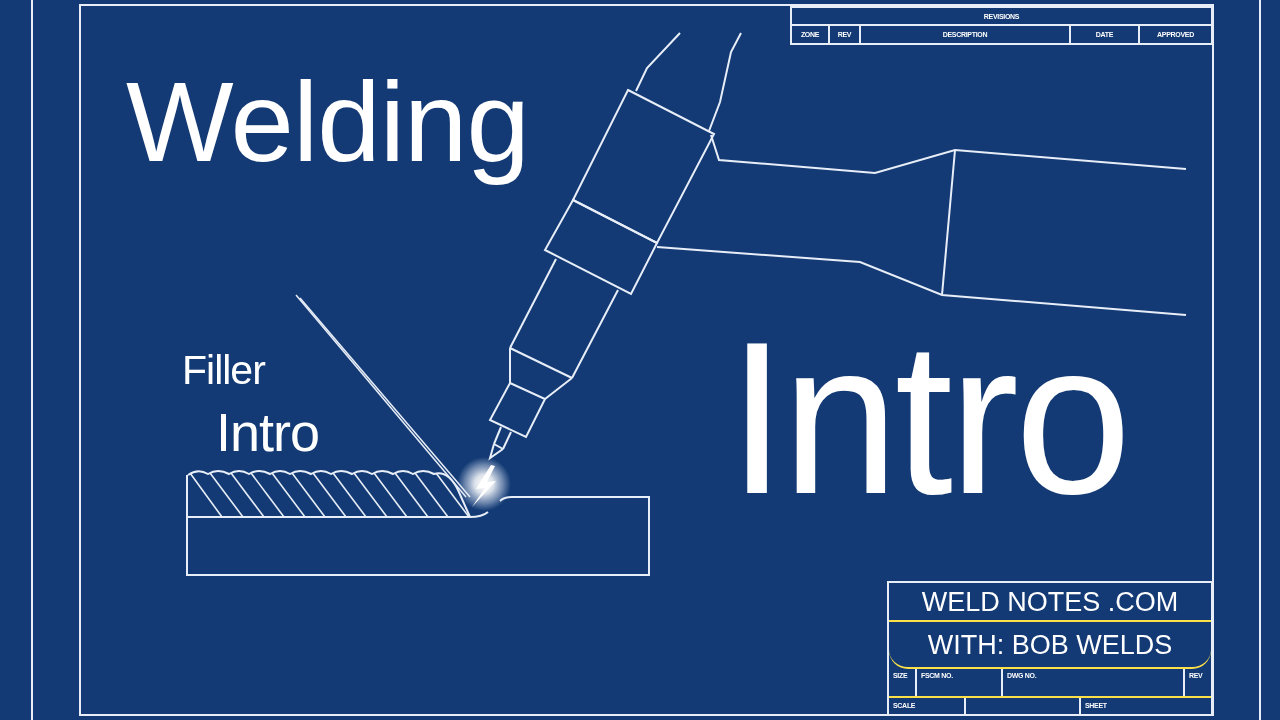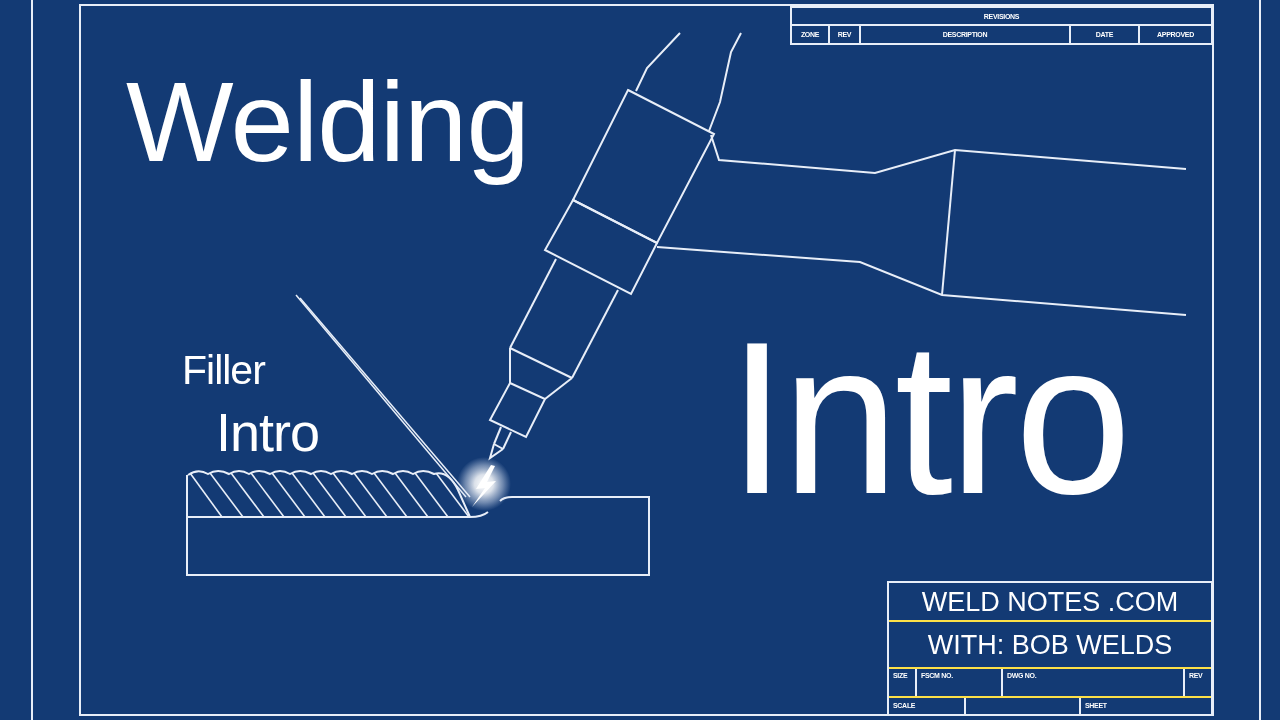--- a/index.html
+++ b/index.html
@@ -38,21 +38,21 @@
     }
     .rev-cols .c:last-child { border-right: none; }
 
     
     .title-block {
       position: absolute; left: 887px; top: 581px; width: 326px; height: 135px;
       border: 2px solid #e8eef8; box-sizing: border-box;
     }
     .tb-row { border-bottom: 2px solid #fde047; box-sizing: border-box; color: #fff; }
     .tb-big { height: 39px; font-size: 27px; text-align: center; line-height: 38px; }
-    .tb-big2 { height: 47px; font-size: 27px; text-align: center; line-height: 46px; }
+    .tb-big2 { height: 47px; font-size: 27px; text-align: center; line-height: 46px; border-radius: 19px; }
     .tb-cells { display: flex; }
     .tb-cells .c {
       border-right: 2px solid #e8eef8; box-sizing: border-box;
       font-size: 7px; font-weight: bold; padding: 3px 0 0 4px; letter-spacing: -0.3px;
     }
     .tb-cells .c:last-child { border-right: none; }
     .tb-r3 { height: 29px; }
     .tb-r4 { height: 18px; border-bottom: none; }
     .tb-r4 .c { padding-top: 4px; }
   </style>

